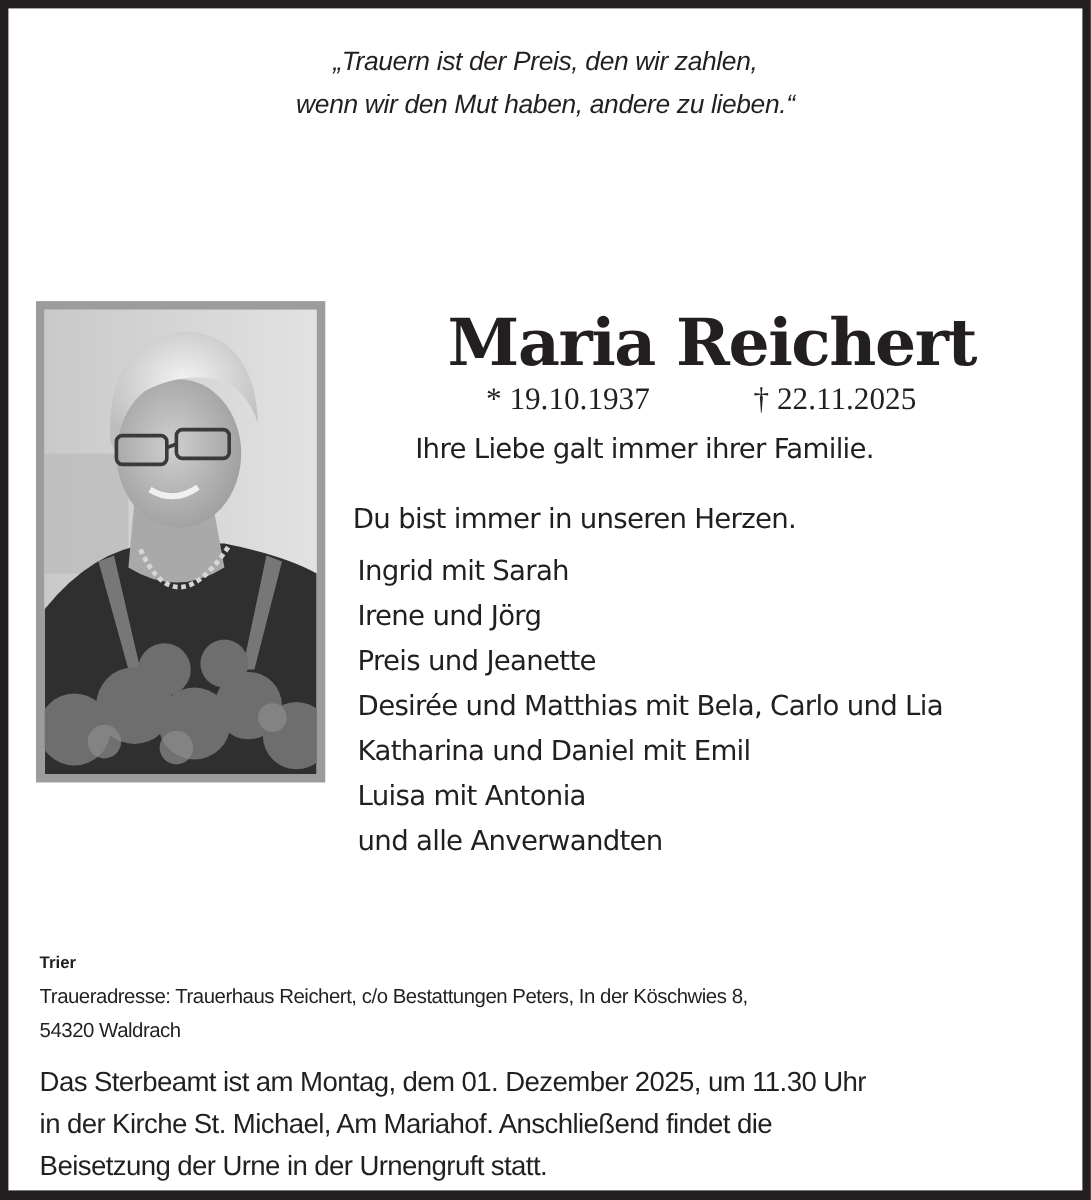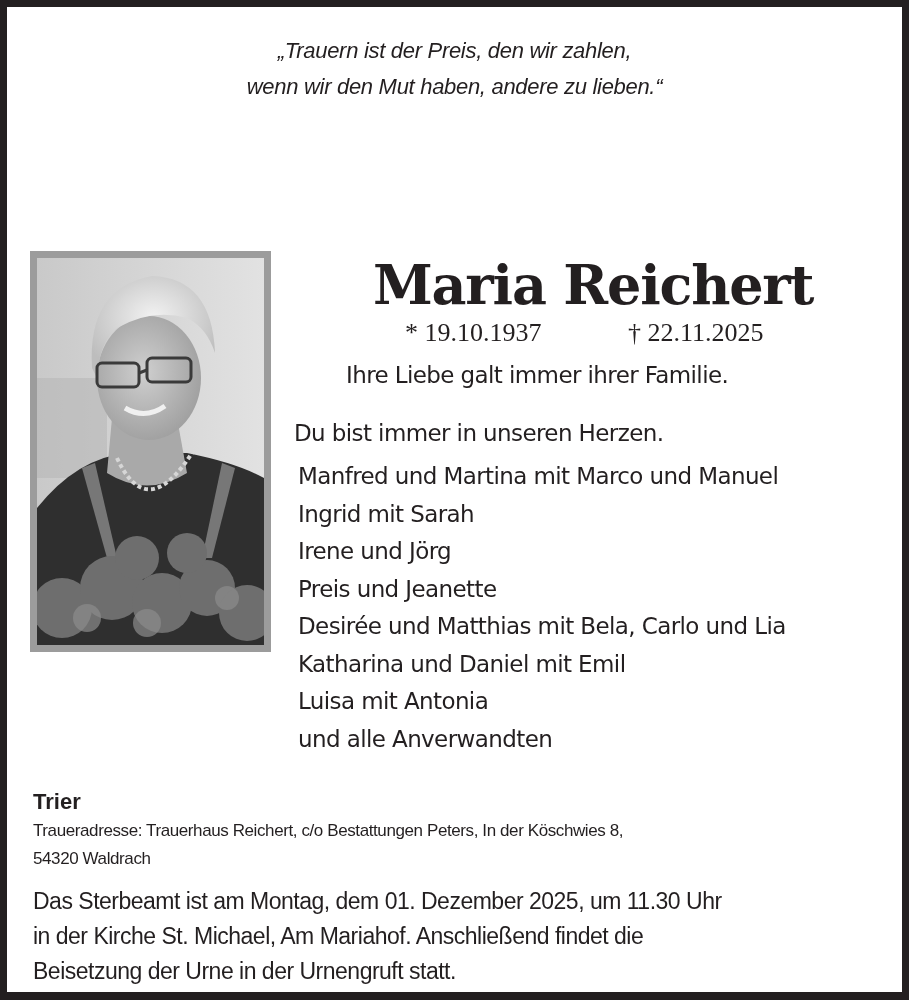--- a/index.html
+++ b/index.html
@@ -35,21 +35,21 @@
   }
   .line {
     font-size: 23px; line-height: 37.5px;
     font-family: "DejaVu Sans", sans-serif; letter-spacing: -0.6px;
   }
   .photo-frame {
     position: absolute; left: 23px; top: 244px; width: 227px; height: 387px;
     border: 7px solid #9c9c9c; background: #d4d4d4; overflow: hidden;
   }
   .city {
-    left: 26px; top: 781px; font-size: 22px; font-weight: bold; line-height: 28px;
+    left: 26px; top: 781px; font-size: 14px; font-weight: bold; line-height: 28px;
     font-family: "Liberation Sans", sans-serif;
   }
   .address {
     left: 26px; top: 810px; font-size: 17px; line-height: 28px;
     font-family: "Liberation Sans", sans-serif; letter-spacing: -0.4px;
   }
   .service {
     left: 26px; top: 877px; font-size: 23px; line-height: 35px;
     font-family: "Liberation Sans", sans-serif; letter-spacing: -0.5px;
   }
@@ -119,21 +119,20 @@
   </div>
 
   <div class="abs name">Maria Reichert</div>
   <div class="abs dates" style="left:398px;">* 19.10.1937</div>
   <div class="abs dates" style="left:621px;">† 22.11.2025</div>
 
   <div class="abs line" style="left:291px; top:350px;margin-left:48px;">Ihre Liebe galt immer ihrer Familie.</div>
   <div class="abs line" style="left:287px; top:408px;text-align:center;">Du bist immer in unseren Herzen.</div>
 
   <div class="abs" style="left:291px; top:451px;">
-    <div class="line">Manfred und Martina mit Marco und Manuel</div>
     <div class="line">Ingrid mit Sarah</div>
     <div class="line">Irene und Jörg</div>
     <div class="line">Preis und Jeanette</div>
     <div class="line">Desirée und Matthias mit Bela, Carlo und Lia</div>
     <div class="line">Katharina und Daniel mit Emil</div>
     <div class="line">Luisa mit Antonia</div>
     <div class="line">und alle Anverwandten</div>
   </div>
 
   <div class="abs city">Trier</div>

